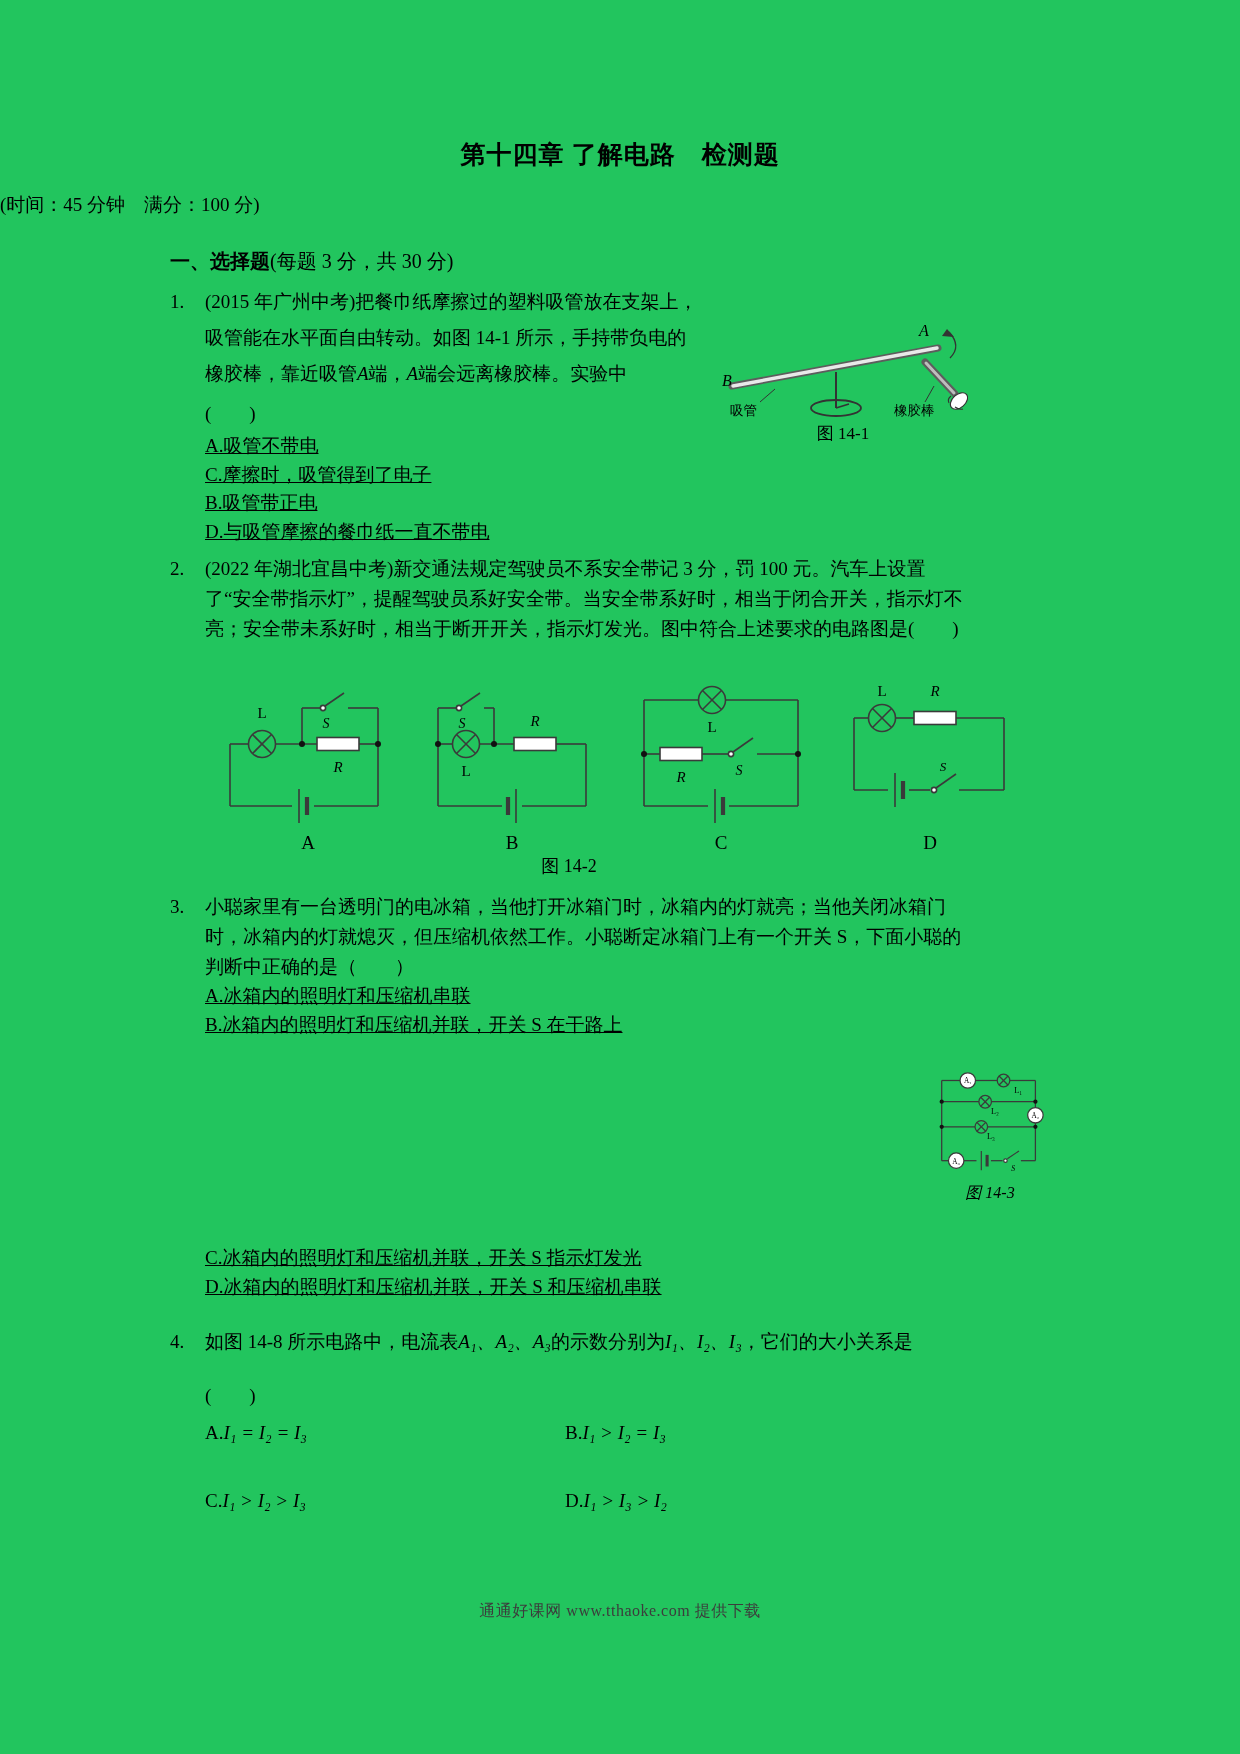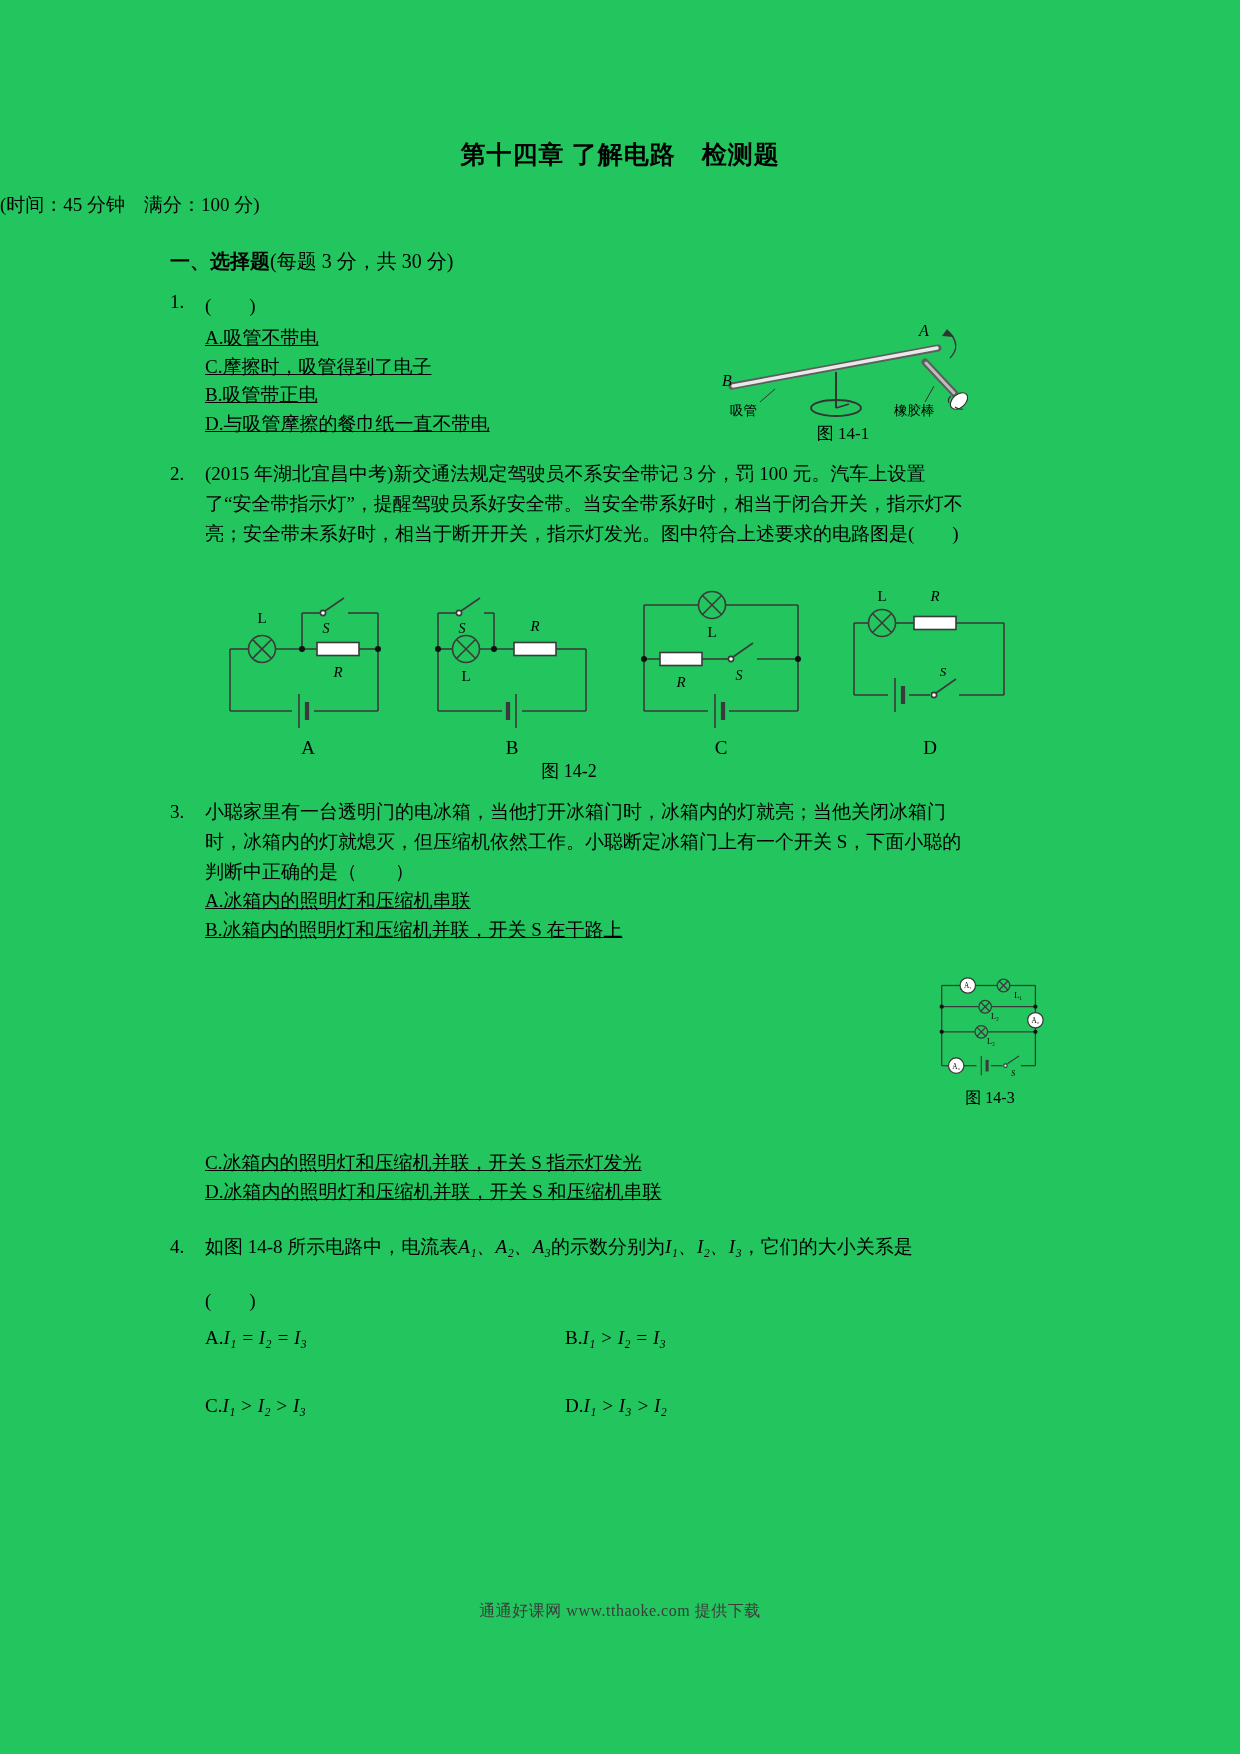--- a/index.html
+++ b/index.html
@@ -35,21 +35,21 @@
   .fig141 { float:right; width:250px; margin:14px 0 6px 14px; text-align:center; }
   .fig-caption { font-size:17px; margin-top:4px; }
 
   .fig142-row { display:flex; gap:32px; padding-left:52px; margin-top:34px; align-items:flex-end; }
   .circuit { text-align:center; }
   .circuit-label { font-size:19px; margin-top:2px; }
   .fig142-caption { text-align:center; font-size:18px; }
 
   .q3-spacer { position:relative; height:205px; }
   .fig143 { position:absolute; right:-80px; top:28px; width:116px; text-align:center; }
-  .fig143 .fig-caption { font-size:16px; }
+  .fig143 .fig-caption { font-size:16px;font-style:italic; }
 
   .q4-block { margin-top:26px; }
   .q4-blank { margin-top:24px; line-height:1.6; }
   .q4-options { margin-top:10px; display:grid; grid-template-columns:360px 360px; row-gap:46px; }
   .q4-option { font-size:19px; }
 
   .footer {
     position:absolute; top:1601px; left:0; width:100%;
     text-align:center; font-size:16px; color:#3c3c3c; letter-spacing:0.5px;
   }
@@ -107,34 +107,37 @@
             <text class="cl-i" x="4" y="88" font-size="16">B</text>
             <text class="cl-i" x="201" y="38" font-size="16">A</text>
             <line x1="42" y1="104" x2="57" y2="91" stroke="#333" stroke-width="1"></line>
             <text class="cl" x="12" y="117" font-size="13.5">吸管</text>
             <line x1="207" y1="104" x2="216" y2="88" stroke="#333" stroke-width="1"></line>
             <text class="cl" x="176" y="117" font-size="13.5">橡胶棒</text>
           </svg>
           <div class="fig-caption">图 14-1</div>
         </div>
 
+        <div class="q1-para">
+          <span>(2015 年广州中考)把餐巾纸摩擦过的塑料吸管放在支架上，吸管能在水平面自由转动。如图 14-1 所示，手持带负电的橡胶棒，靠近吸管</span><span class="italic-var">A</span><span>端，</span><span class="italic-var">A</span><span>端会远离橡胶棒。实验中</span>
+        </div>
         <div class="blank-line">(　　)</div>
         <div class="q-options">
           <div>A.吸管不带电</div>
           <div>C.摩擦时，吸管得到了电子</div>
           <div>B.吸管带正电</div>
           <div>D.与吸管摩擦的餐巾纸一直不带电</div>
         </div>
       </div>
     </div>
 
     <div class="question" style="margin-top:8px;">
       <div class="qnum2">2.</div>
       <div class="qbody">
-        <div class="q-para">(2015 年湖北宜昌中考)新交通法规定驾驶员不系安全带记 3 分，罚 100 元。汽车上设置了“安全带指示灯”，提醒驾驶员系好安全带。当安全带系好时，相当于闭合开关，指示灯不亮；安全带未系好时，相当于断开开关，指示灯发光。图中符合上述要求的电路图是(　　)</div>
+        <div class="q-para">(2022 年湖北宜昌中考)新交通法规定驾驶员不系安全带记 3 分，罚 100 元。汽车上设置了“安全带指示灯”，提醒驾驶员系好安全带。当安全带系好时，相当于闭合开关，指示灯不亮；安全带未系好时，相当于断开开关，指示灯发光。图中符合上述要求的电路图是(　　)</div>
       </div>
     </div>
 
     <div class="fig142-row">
 
       <div class="circuit">
         <svg width="172" height="152" viewBox="0 0 172 152">
           <g stroke="#3a3a3a" stroke-width="1.6" fill="none">
             <line x1="8" y1="66" x2="26.5" y2="66"></line>
             <line x1="53.5" y1="66" x2="95" y2="66"></line>

